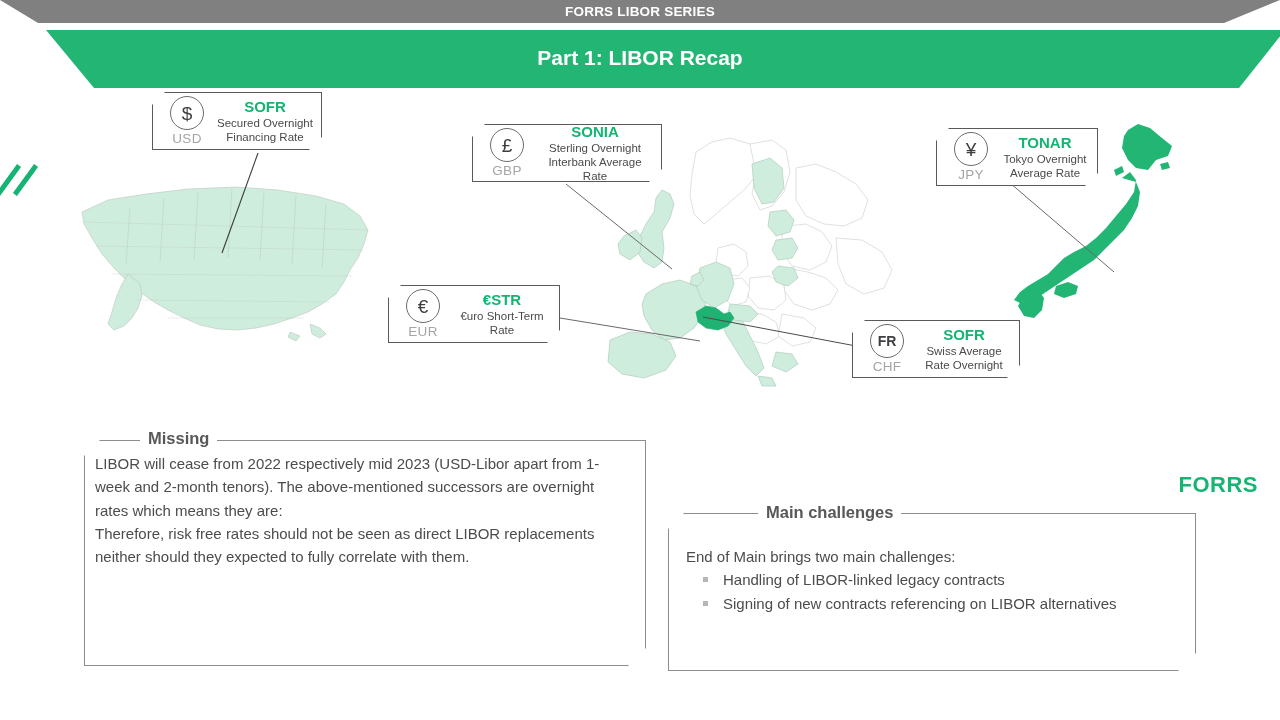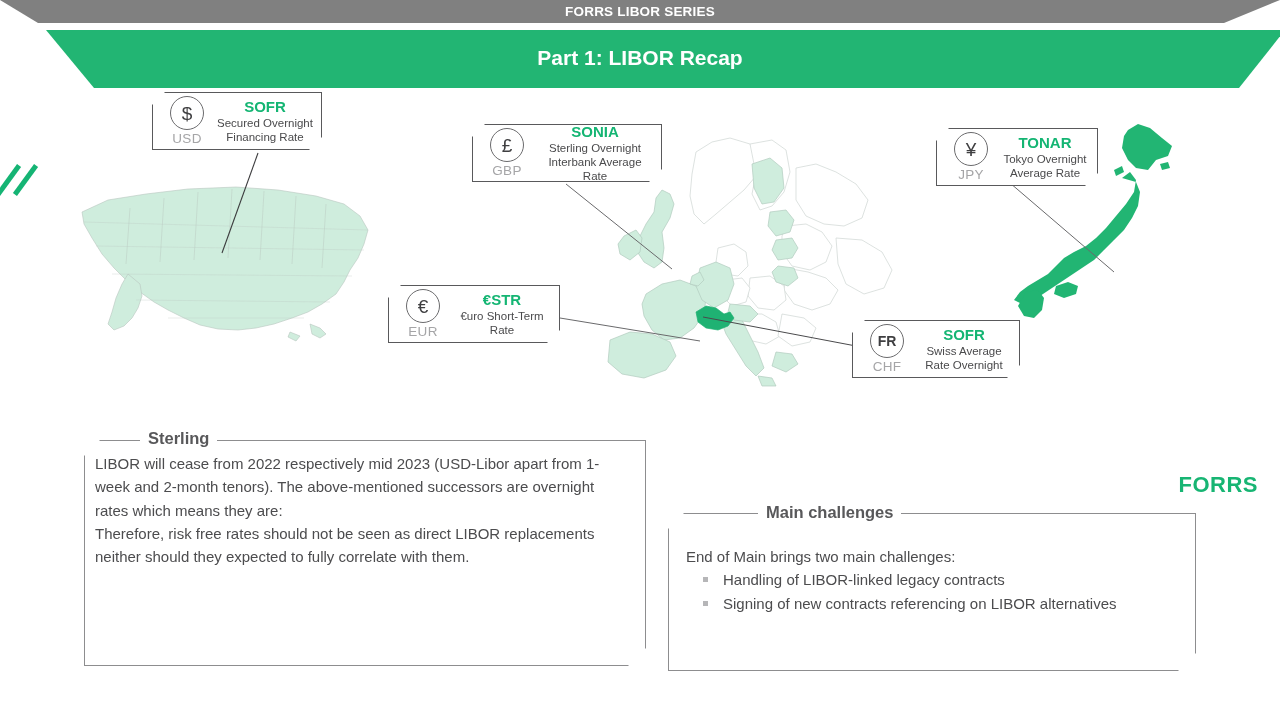--- a/index.html
+++ b/index.html
@@ -300,21 +300,21 @@
       <div class="ccy">CHF</div>
     </div>
     <div class="txt">
       <div class="name">SOFR</div>
       <div class="desc">Swiss Average</div>
       <div class="desc">Rate Overnight</div>
     </div>
   </div>
 
   <div class="panel" style="left:84px; top:440px; width:562px; height:226px;"></div>
-  <div class="panel-title" style="left:140px; top:429px;">Sterling</div>
+  <div class="panel-title" style="left:140px; top:429px;">Missing</div>
   <div class="panel-body" style="position:absolute; left:95px; top:452px; width:532px;">
     <p>LIBOR will cease from 2022 respectively mid 2023 (USD-Libor apart from 1-week and 2-month tenors). The above-mentioned successors are overnight rates which means they are:</p>
     <p>Therefore, risk free rates should not be seen as direct LIBOR replacements neither should they expected to fully correlate with them.</p>
   </div>
 
   <div class="panel" style="left:668px; top:513px; width:528px; height:158px;"></div>
   <div class="panel-title" style="left:758px; top:503px;">Main challenges</div>
   <div class="panel-body" style="position:absolute; left:686px; top:545px; width:500px;">
     <p>End of Main brings two main challenges:</p>
     <ul class="bullets">

